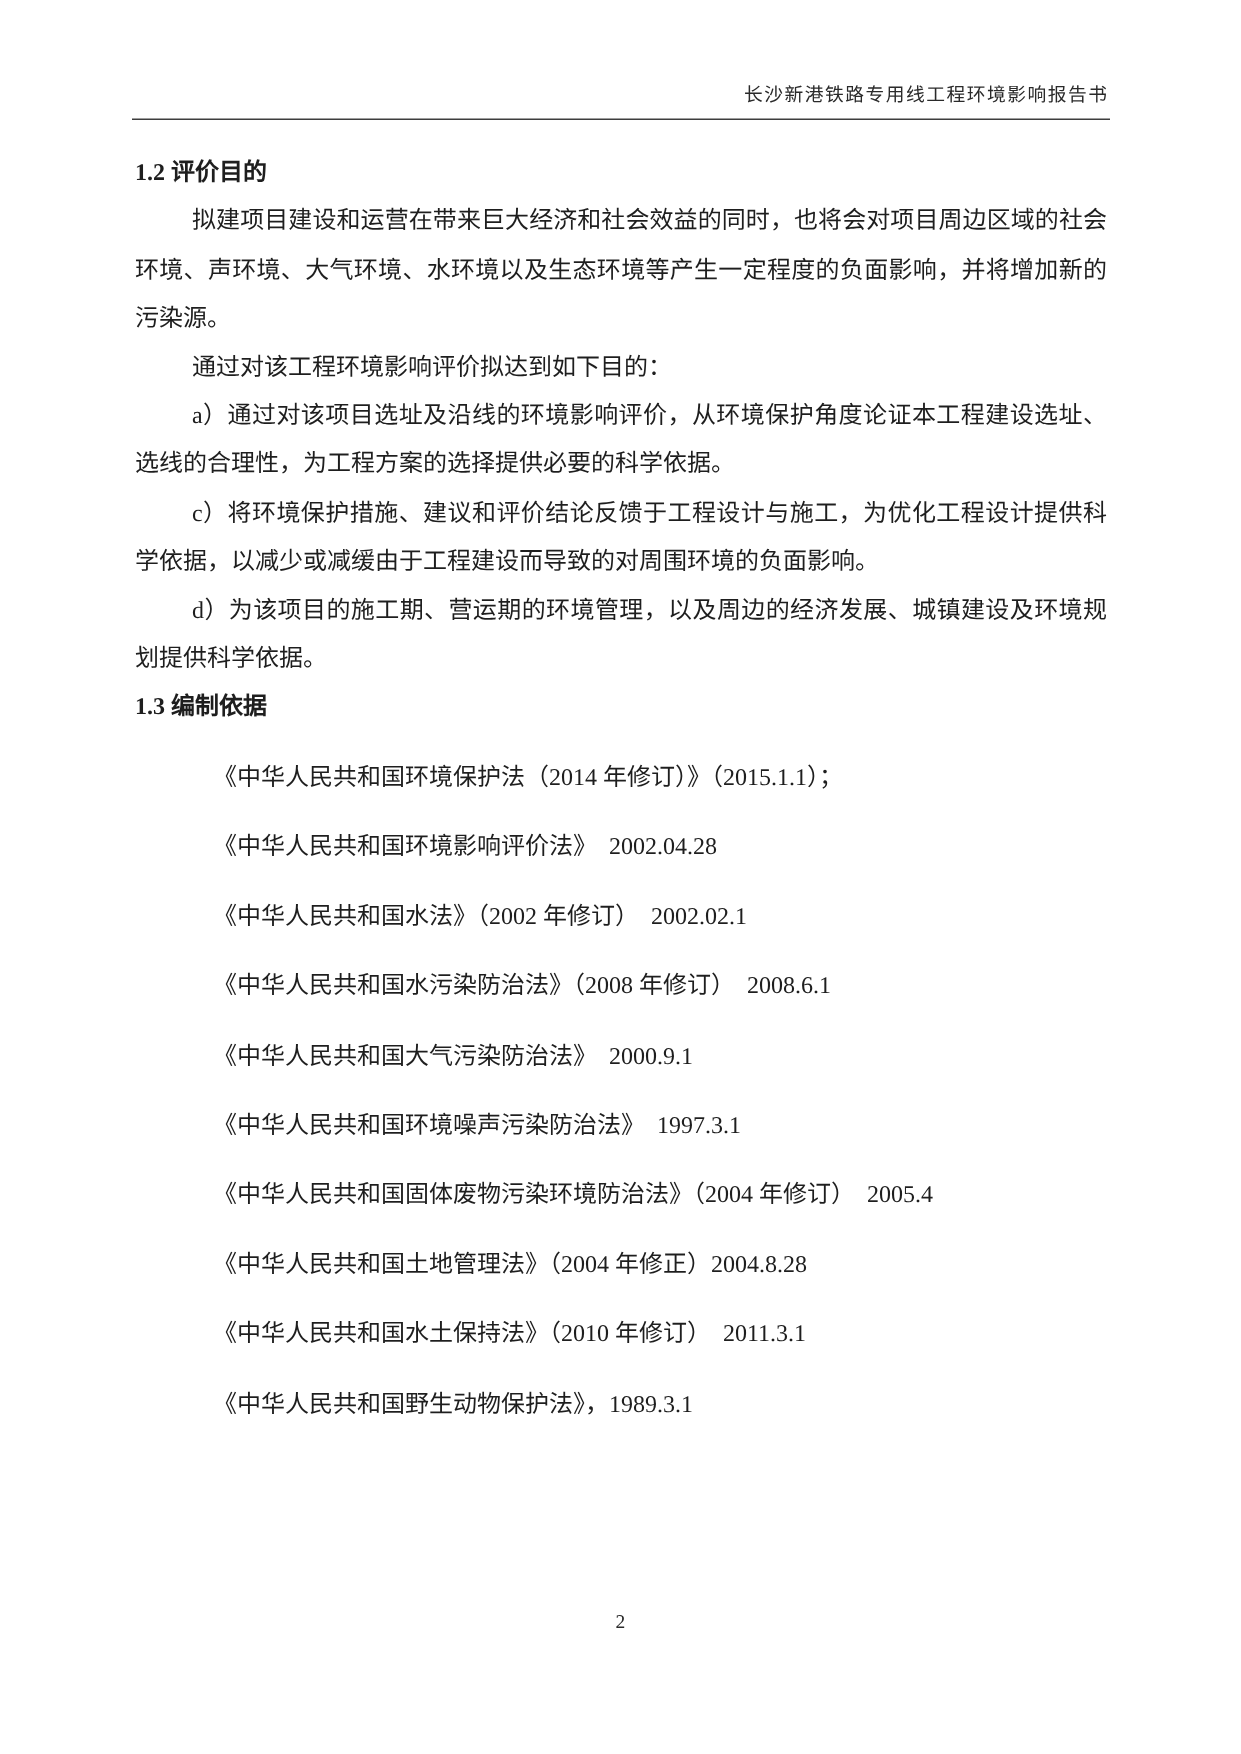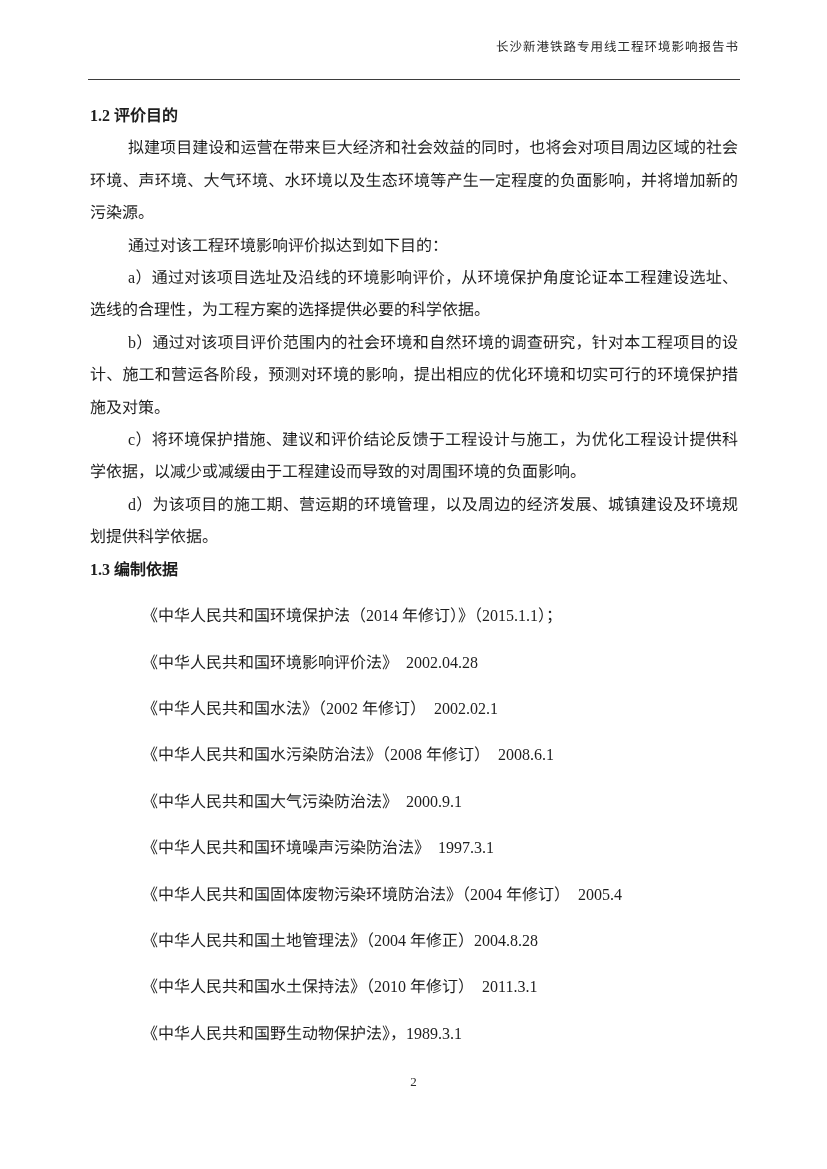--- a/index.html
+++ b/index.html
@@ -12,21 +12,21 @@
     width: 827px;
     height: 1169px;
     background: #ffffff;
     overflow: hidden;
     font-family: "Liberation Serif", "DejaVu Serif", serif;
     color: #1e1e1e;
   }
   
   .page-header {
     position: absolute;
-    top: 36px;
+    top: 52px;
     left: 88px;
     right: 88px;
     text-align: right;
   }
   .header-title {
     font-size: 12.5px;
     letter-spacing: 1px;
     color: #2a2a2a;
     white-space: nowrap;
   }
@@ -112,21 +112,20 @@
   <div class="header-rule"></div>
 
   <div class="content">
 
 
     <h2 class="sec-heading">1.2 评价目的</h2>
 
     <p class="para indent">拟建项目建设和运营在带来巨大经济和社会效益的同时，也将会对项目周边区域的社会环境、声环境、大气环境、水环境以及生态环境等产生一定程度的负面影响，并将增加新的污染源。</p>
     <p class="para indent">通过对该工程环境影响评价拟达到如下目的：</p>
     <p class="para indent">a）通过对该项目选址及沿线的环境影响评价，从环境保护角度论证本工程建设选址、选线的合理性，为工程方案的选择提供必要的科学依据。</p>
-    <p class="para indent">b）通过对该项目评价范围内的社会环境和自然环境的调查研究，针对本工程项目的设计、施工和营运各阶段，预测对环境的影响，提出相应的优化环境和切实可行的环境保护措施及对策。</p>
     <p class="para indent">c）将环境保护措施、建议和评价结论反馈于工程设计与施工，为优化工程设计提供科学依据，以减少或减缓由于工程建设而导致的对周围环境的负面影响。</p>
     <p class="para indent">d）为该项目的施工期、营运期的环境管理，以及周边的经济发展、城镇建设及环境规划提供科学依据。</p>
 
     <h2 class="sec-heading">1.3 编制依据</h2>
 
 
     <p class="law">《中华人民共和国环境保护法（2014 年修订）》（2015.1.1）；</p>
     <p class="law">《中华人民共和国环境影响评价法》  2002.04.28</p>
     <p class="law">《中华人民共和国水法》（2002 年修订）  2002.02.1</p>
     <p class="law">《中华人民共和国水污染防治法》（2008 年修订）  2008.6.1</p>

